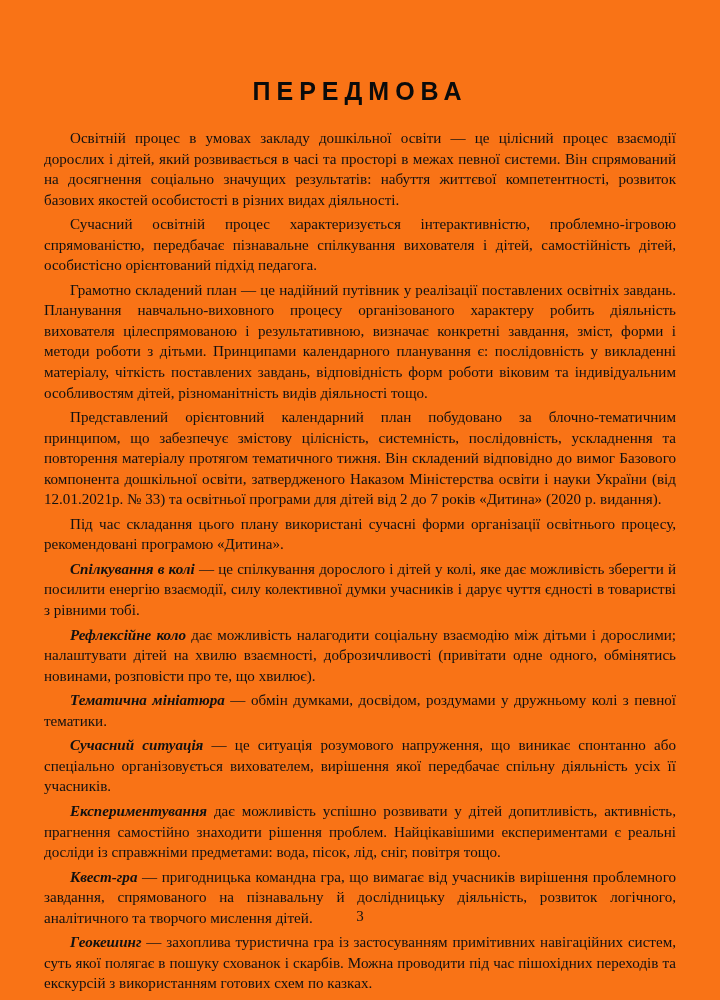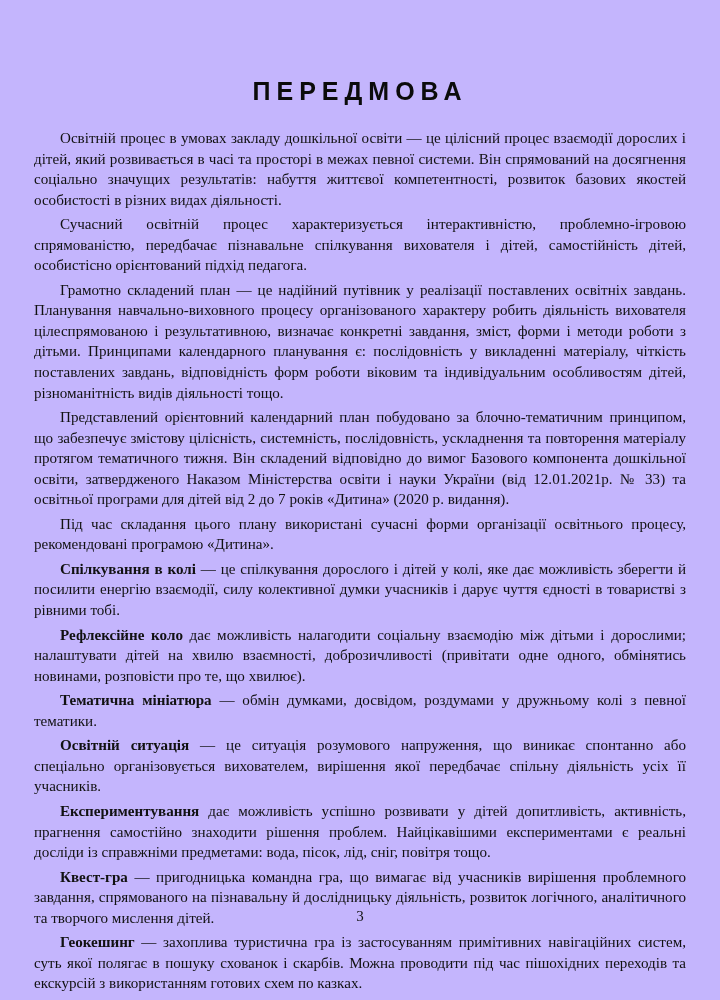--- a/index.html
+++ b/index.html
@@ -15,23 +15,23 @@
     font-family: "Liberation Serif", "DejaVu Serif", serif;
     color: #111111;
     overflow: hidden;
   }
   .page {
     position: absolute;
     left: 0;
     top: 0;
     width: 720px;
     height: 1000px;
-    background: #c4b5fd;
+    background: #f97316;
     box-sizing: border-box;
-    padding: 0 30px;
+    padding: 0 40px;
   }
   .page-title {
     text-align: center;
     font-family: "Liberation Sans", "DejaVu Sans", sans-serif;
     font-weight: bold;
     font-size: 25px;
     letter-spacing: 6px;
     margin: 0;
     padding-top: 77px;
     padding-bottom: 0;
@@ -46,20 +46,21 @@
     -webkit-hyphens: manual;
     hyphens: manual;
   }
   .para {
     margin: 4px;
     text-indent: 26px;
     text-align: justify;
   }
   .term {
     font-weight: bold;
+    font-style: italic;
   }
   .page-number {
     position: absolute;
     left: 0;
     top: 908px;
     width: 720px;
     text-align: center;
     font-size: 15px;
     font-family: "Liberation Serif", "DejaVu Serif", serif;
     color: #141414;
@@ -83,21 +84,21 @@
     <p class="para"><span class="term"></span><span>Представлений орієнтовний календарний план побудовано за блочно-тематичним принципом, що забезпечує змістову цілісність, системність, послідовність, ускладнення та повторення матеріалу протягом тематичного тижня. Він складений відповідно до вимог Базового компонента дошкільної освіти, затвердженого Наказом Міністерства освіти і науки України (від 12.01.2021р. № 33) та освітньої програми для дітей від 2 до 7 років «Дитина» (2020 р. видання).</span></p>
 
     <p class="para"><span class="term"></span><span>Під час складання цього плану використані сучасні форми організації освітнього процесу, рекомендовані програмою «Дитина».</span></p>
 
     <p class="para"><span class="term">Спілкування в колі</span><span> —  це спілкування дорослого і дітей у колі, яке дає можливість зберегти й посилити енергію взаємодії, силу колективної думки учасників і дарує чуття єдності в товаристві з рівними тобі.</span></p>
 
     <p class="para"><span class="term">Рефлексійне коло</span><span> дає можливість налагодити соціальну взаємодію між дітьми і дорослими; налаштувати дітей на хвилю взаємності, доброзичливості (привітати одне одного, обмінятись новинами, розповісти про те, що хвилює).</span></p>
 
     <p class="para"><span class="term">Тематична мініатюра</span><span> — обмін думками, досвідом, роздумами у дружньому колі з певної тематики.</span></p>
 
-    <p class="para"><span class="term">Освітній ситуація</span><span> — це ситуація розумового напруження, що виникає спонтанно або спеціально організовується вихователем, вирішення якої передбачає спільну діяльність усіх її учасників.</span></p>
+    <p class="para"><span class="term">Сучасний ситуація</span><span> — це ситуація розумового напруження, що виникає спонтанно або спеціально організовується вихователем, вирішення якої передбачає спільну діяльність усіх її учасників.</span></p>
 
 
     <p class="para"><span class="term">Експериментування</span><span> дає можливість успішно розвивати у дітей допитливість, активність, прагнення самостійно знаходити рішення проблем. Найцікавішими експериментами є реальні досліди із справжніми предметами: вода, пісок, лід, сніг, повітря тощо.</span></p>
 
     <p class="para"><span class="term">Квест-гра</span><span> — пригодницька командна гра, що вимагає від учасників вирішення проблемного завдання, спрямованого на пізнавальну й дослідницьку діяльність, розвиток логічного, аналітичного та творчого мислення дітей.</span></p>
 
     <p class="para"><span class="term">Геокешинг</span><span> — захоплива туристична гра із застосуванням примітивних навігаційних систем, суть якої полягає в пошуку схованок і скарбів. Можна проводити під час пішохідних переходів та екскурсій з використанням готових схем по казках.</span></p>
 
     <p class="para"><span class="term">Можна з довільним матеріалом</span><span> — ігрова діяльність із різноманітними доступними дрібничками, природним і побутовим матеріалом, який можна використовувати в різні способи.</span></p>
 

